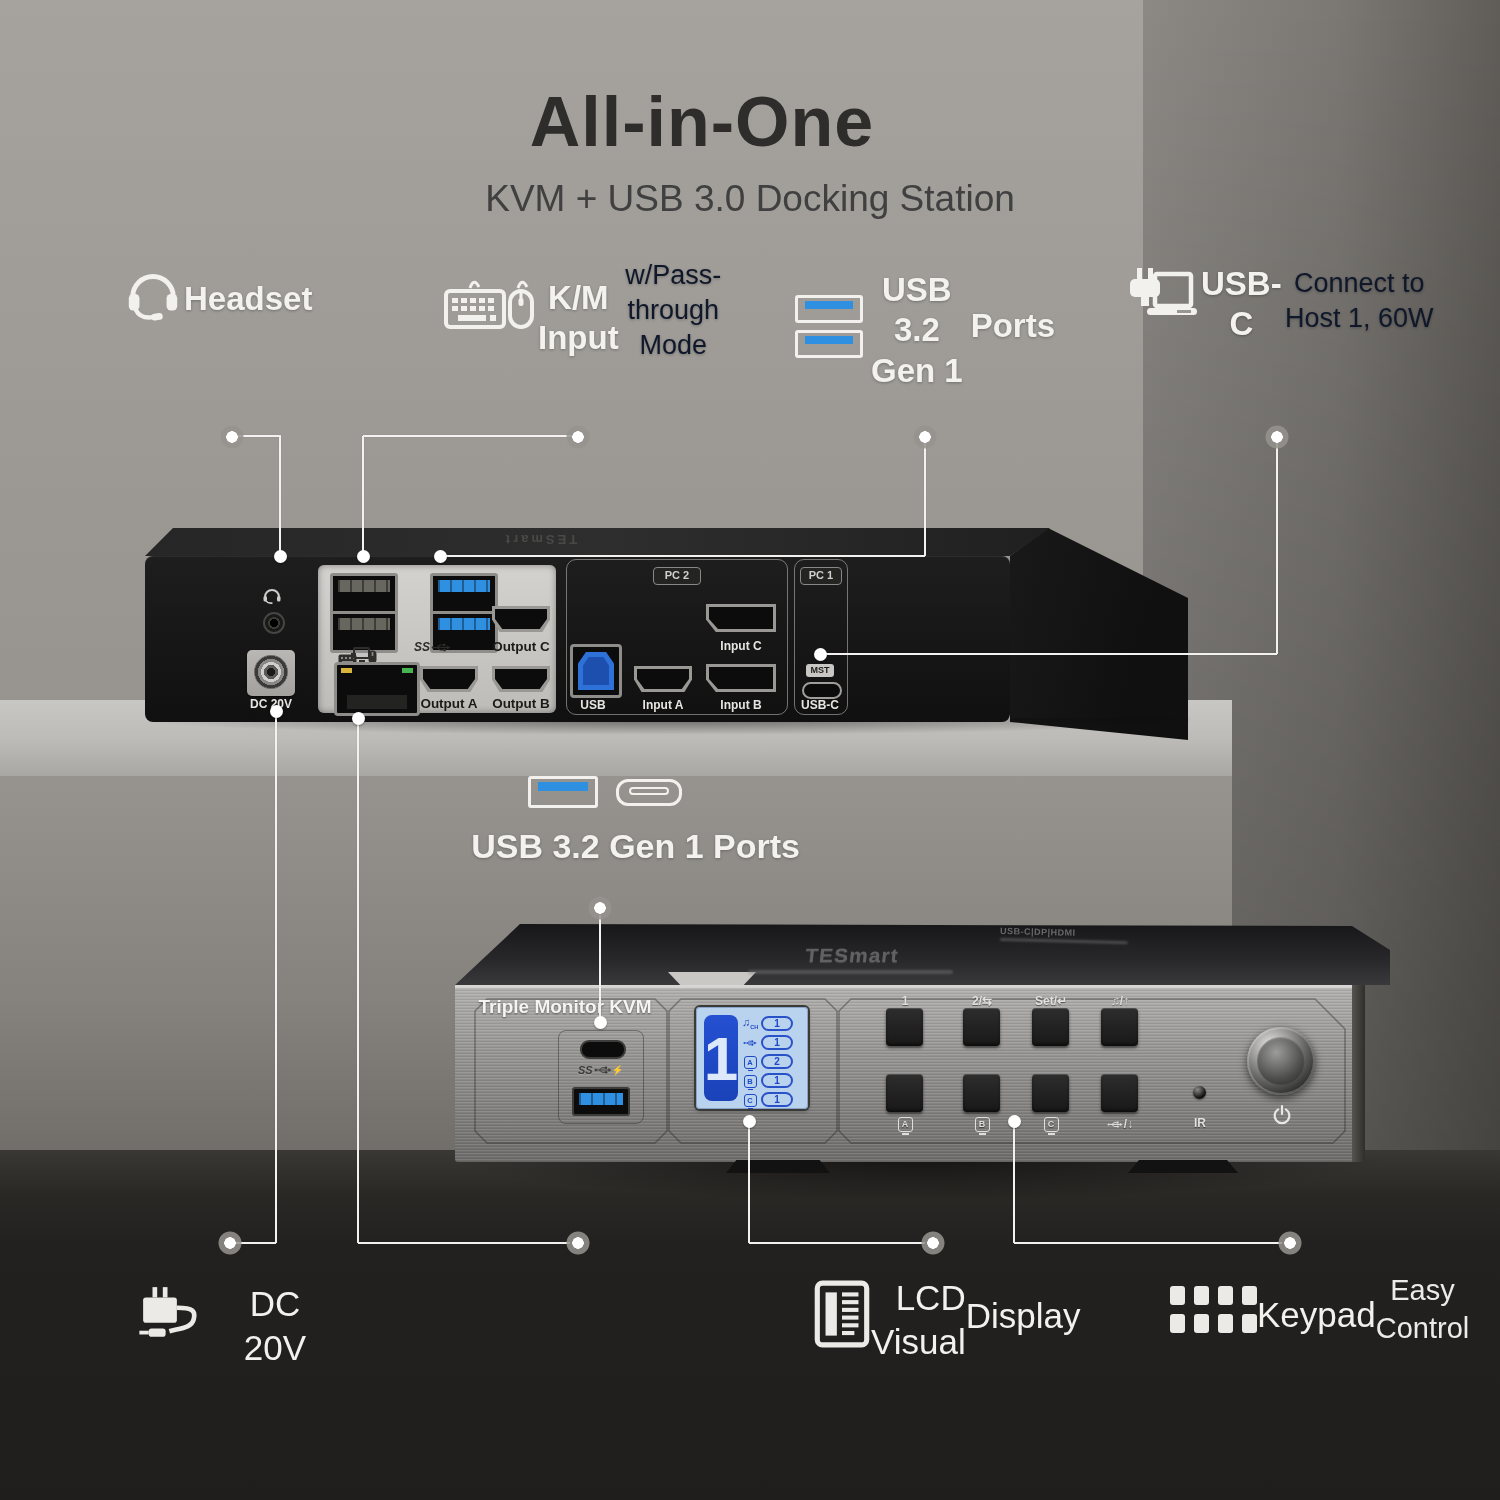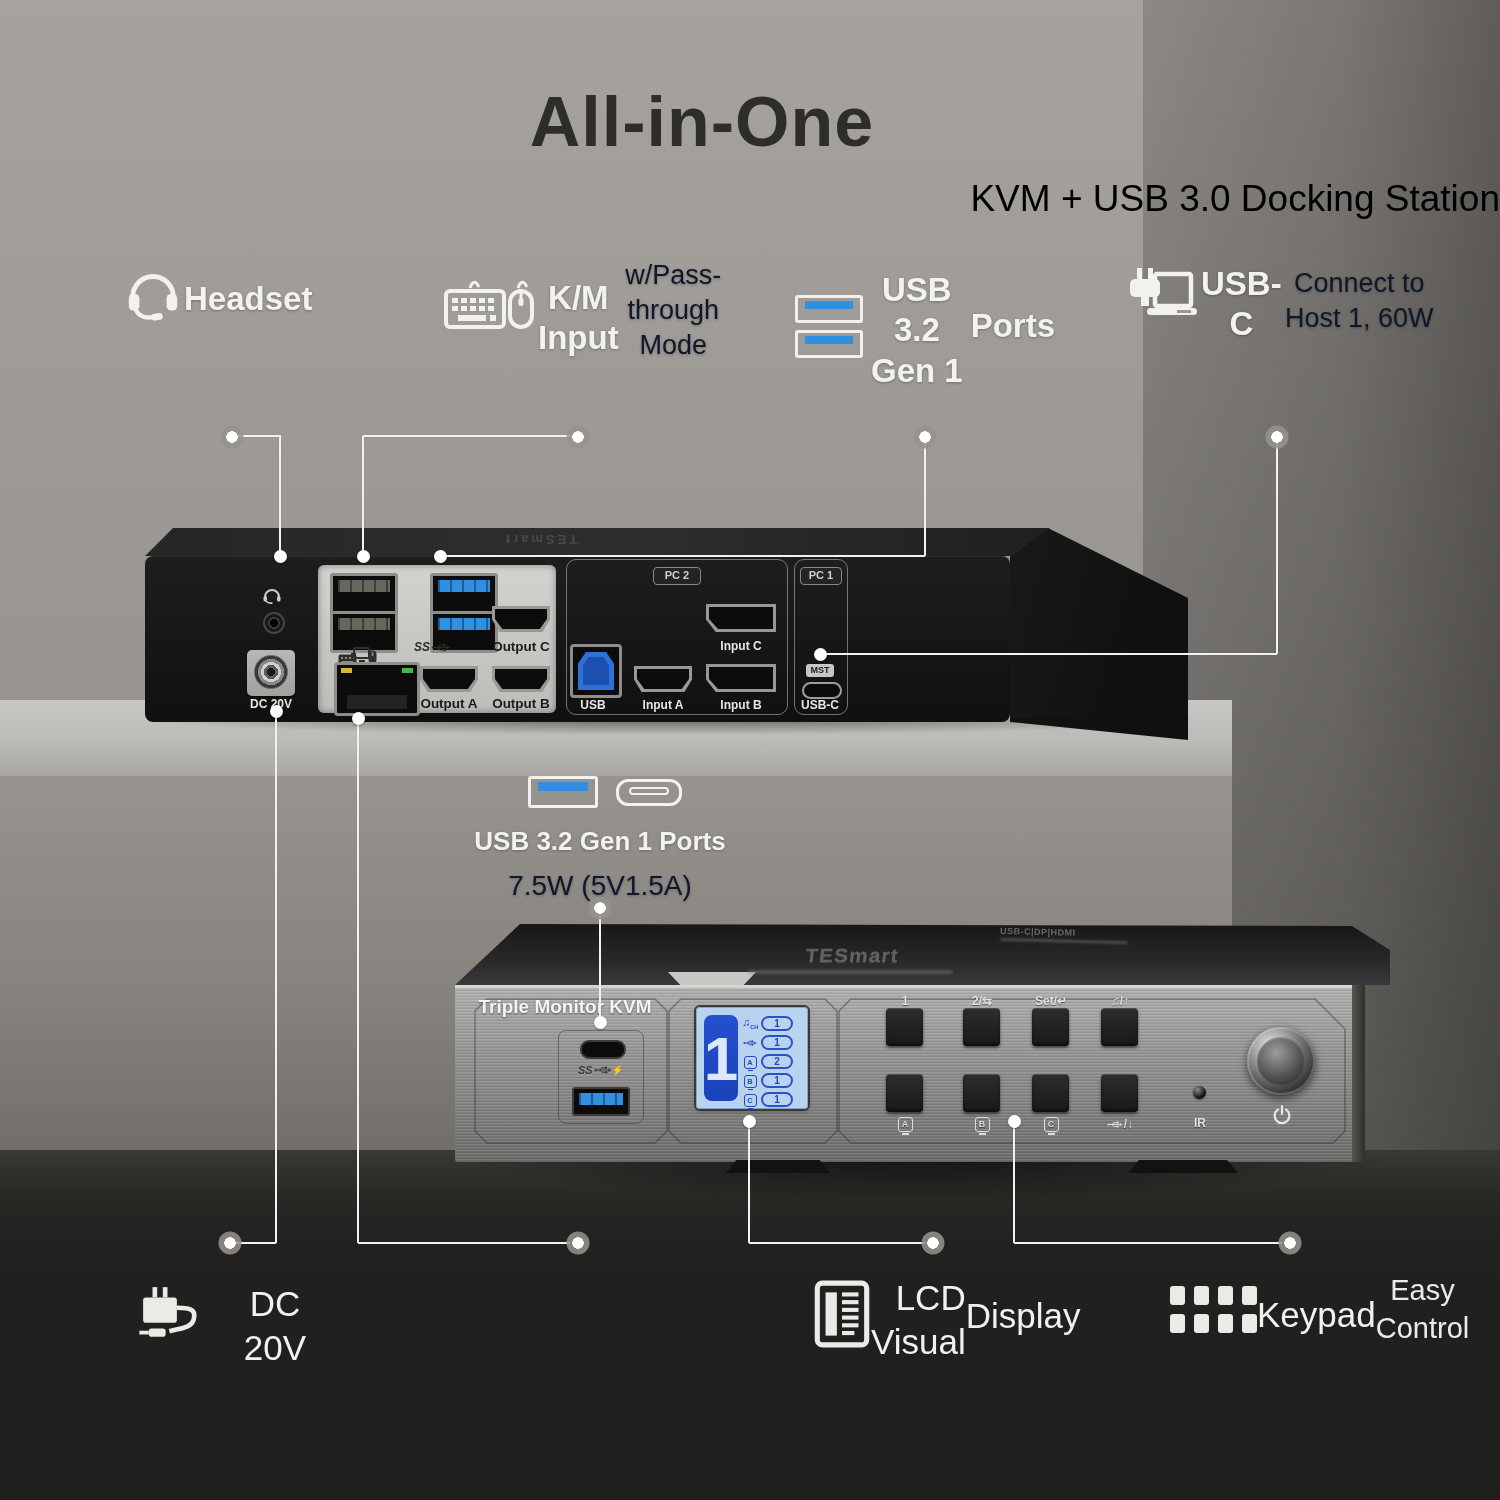--- a/index.html
+++ b/index.html
@@ -13,21 +13,21 @@
     background:linear-gradient(180deg,rgba(0,0,0,0) 0%,rgba(0,0,0,.28) 100%),
                linear-gradient(90deg,#8c8985 0%,#7b7874 55%,#605d59 100%);}
   .bg-shelf{left:0;top:700px;width:1232px;height:76px;
     background:linear-gradient(180deg,#c9c7c3 0%,#bcbab6 55%,#a9a7a3 100%);}
   .bg-step{left:0;top:776px;width:1232px;height:378px;
     background:linear-gradient(180deg,#97948f 0%,#85827e 60%,#716e6a 100%);}
   .bg-counter{left:0;top:1150px;width:1500px;height:350px;
     background:linear-gradient(180deg,#3a3835 0px,#2a2825 45px,#232120 95px,#201e1d 100%);}
   
   .title{font-size:70px;font-weight:800;color:#2e2d2b;letter-spacing:1px;text-align:center;}
-  .subtitle{font-size:37px;font-weight:400;color:#000000;text-align:right;}
+  .subtitle{font-size:37px;font-weight:400;color:#404040;text-align:center;}
   .feat{display:flex;flex-direction:row;align-items:center;text-align:center;}
   .fl{font-size:33px;font-weight:600;color:#f3f2ef;line-height:1.22;text-shadow:0 1px 3px rgba(0,0,0,.28);}
   .fs{font-size:27px;font-weight:400;color:#0f172a;line-height:1.3;text-shadow:0 1px 3px rgba(0,0,0,.28);}
   .bl{font-size:35px;font-weight:400;color:#f2f1ee;line-height:1.25;}
   .bs{font-size:29px;font-weight:400;color:#ecebe8;line-height:1.3;}
   .bold{font-weight:700;}
   
   .lin{background:#f3f2f0;box-shadow:0 0 1px rgba(0,0,0,.25);z-index:40;}
   .cdot{width:24px;height:24px;border-radius:50%;z-index:41;
     background:radial-gradient(circle,#ffffff 0 5.5px,rgba(150,147,143,.85) 6px 11px,rgba(150,147,143,0) 12px);}
@@ -293,22 +293,21 @@
   <div class="dev-label" style="left:790px;top:698px;width:60px;">USB-C</div>
 
   <div class="abs" style="left:528px;top:776px;z-index:20;display:flex;align-items:center;gap:18px;">
     <span style="display:block;width:64px;height:26px;border:3.5px solid #f2f1ee;border-radius:3px;position:relative;">
       <span style="position:absolute;left:7px;right:7px;top:3px;height:9px;background:#2f8fe0;"></span>
       </span>
     <span style="display:block;width:60px;height:21px;border:3.5px solid #f2f1ee;border-radius:12px;position:relative;">
       <span style="position:absolute;left:10px;right:10px;top:5px;height:4px;border:2px solid #f2f1ee;border-radius:4px;"></span>
       </span>
   </div>
-  <div class="abs fl" style="left:400px;top:826px;width:400px;text-align:center;font-size:26px;z-index:20;">USB 3.2 Gen 1 Ports</div>
-  <div class="abs fs" style="left:400px;top:868px;width:400px;text-align:center;font-size:28px;z-index:20;">7.5W (5V1.5A)</div>
+  <div class="abs fl" style="left:400px;top:826px;width:400px;text-align:right;font-size:34px;z-index:20;">USB 3.2 Gen 1 Ports</div>
 
   <div class="abs fr-top"></div>
   <div class="abs fr-notch"></div>
   <div class="abs fr-shadow"></div>
   <div class="abs fr-face"></div>
   <div class="abs fr-topline"></div>
   <div class="abs fr-bevel"></div>
   <div class="abs foot" style="left:726px;top:1160px;width:104px;height:13px;"></div>
   <div class="abs foot" style="left:1128px;top:1160px;width:110px;height:13px;"></div>
 

